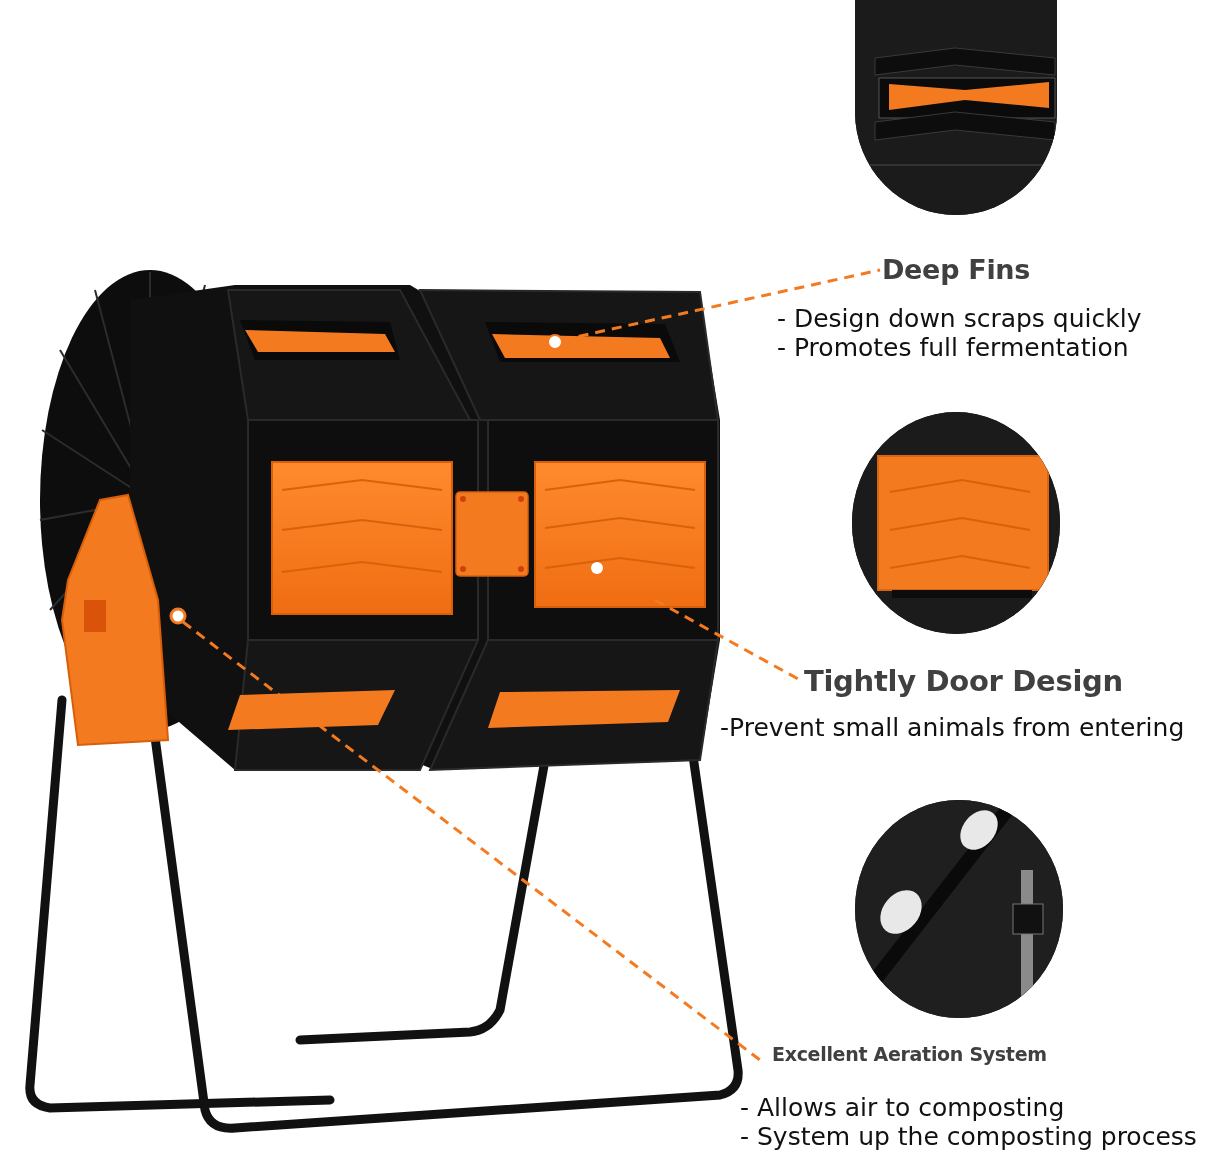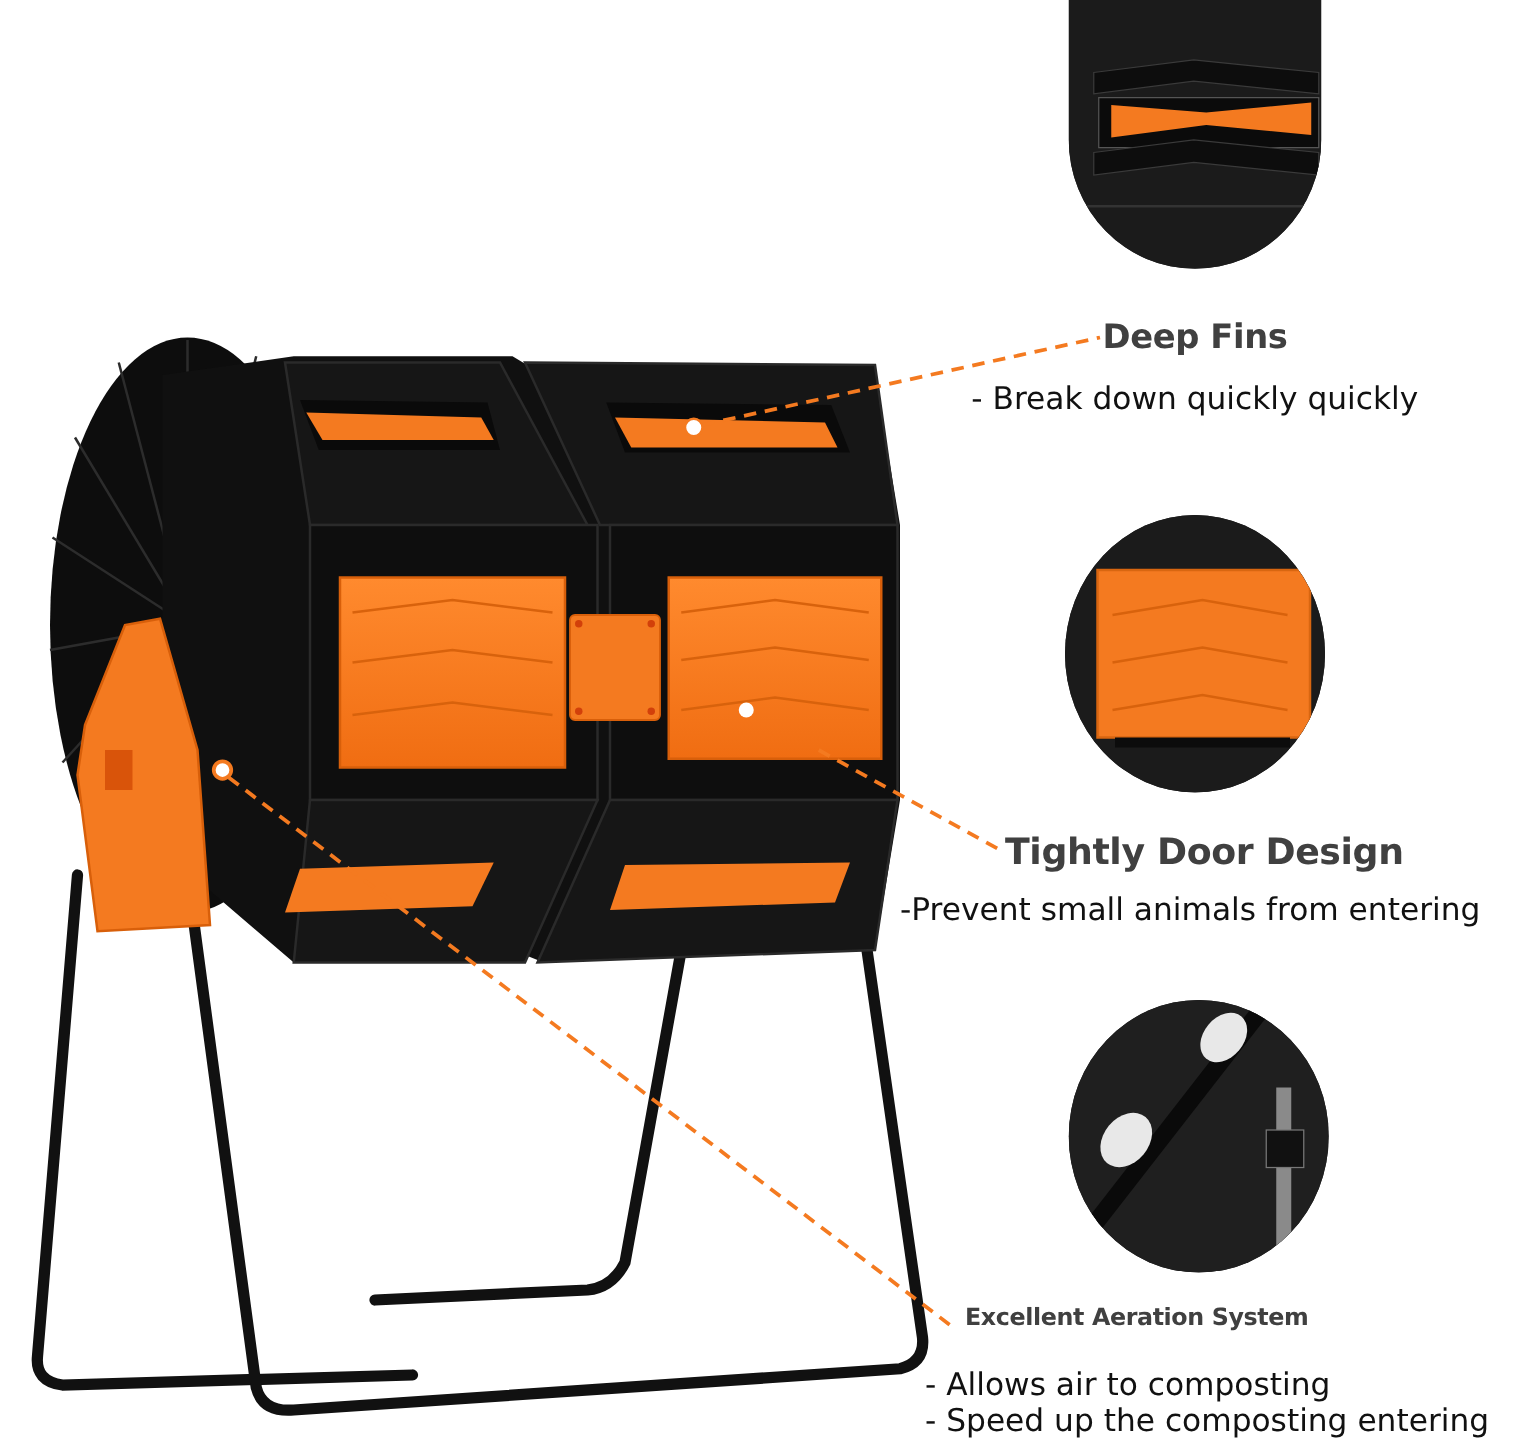--- a/index.html
+++ b/index.html
@@ -136,21 +136,22 @@
       <rect width="208" height="218" fill="#1f1f1f"></rect>
       <line x1="20" y1="180" x2="160" y2="0" stroke="#0a0a0a" stroke-width="14"></line>
       <ellipse cx="124" cy="30" rx="22" ry="16" fill="#e8e8e8" transform="rotate(-50 124 30)"></ellipse>
       <ellipse cx="46" cy="112" rx="24" ry="18" fill="#e8e8e8" transform="rotate(-50 46 112)"></ellipse>
       <rect x="166" y="70" width="12" height="148" fill="#8a8a8a"></rect>
       <rect x="158" y="104" width="30" height="30" fill="#111" stroke="#777"></rect>
     </svg>
   </div>
 
   <div class="callout-title" style="left:882px;top:254px;font-size:27px;">Deep Fins</div>
-  <div class="callout-line" style="left:777px;top:304px;">- Break down quickly quickly</div>
+  <div class="callout-line" style="left:777px;top:304px;">- Design down scraps quickly</div>
+  <div class="callout-line" style="left:777px;top:333px;">- Promotes full fermentation</div>
 
   <div class="callout-title" style="left:804px;top:664px;font-size:29px;">Tightly Door Design</div>
   <div class="callout-line" style="left:720px;top:713px;font-size:25px;">-Prevent small animals from entering</div>
 
   <div class="callout-title" style="left:760px;top:1043px;font-size:19px;margin-left:12px;">Excellent Aeration System</div>
   <div class="callout-line" style="left:740px;top:1093px;">- Allows air to composting</div>
-  <div class="callout-line" style="left:740px;top:1122px;">- Speed up the composting entering</div>
+  <div class="callout-line" style="left:740px;top:1122px;">- System up the composting process</div>
 </div>
 
 </body></html>

